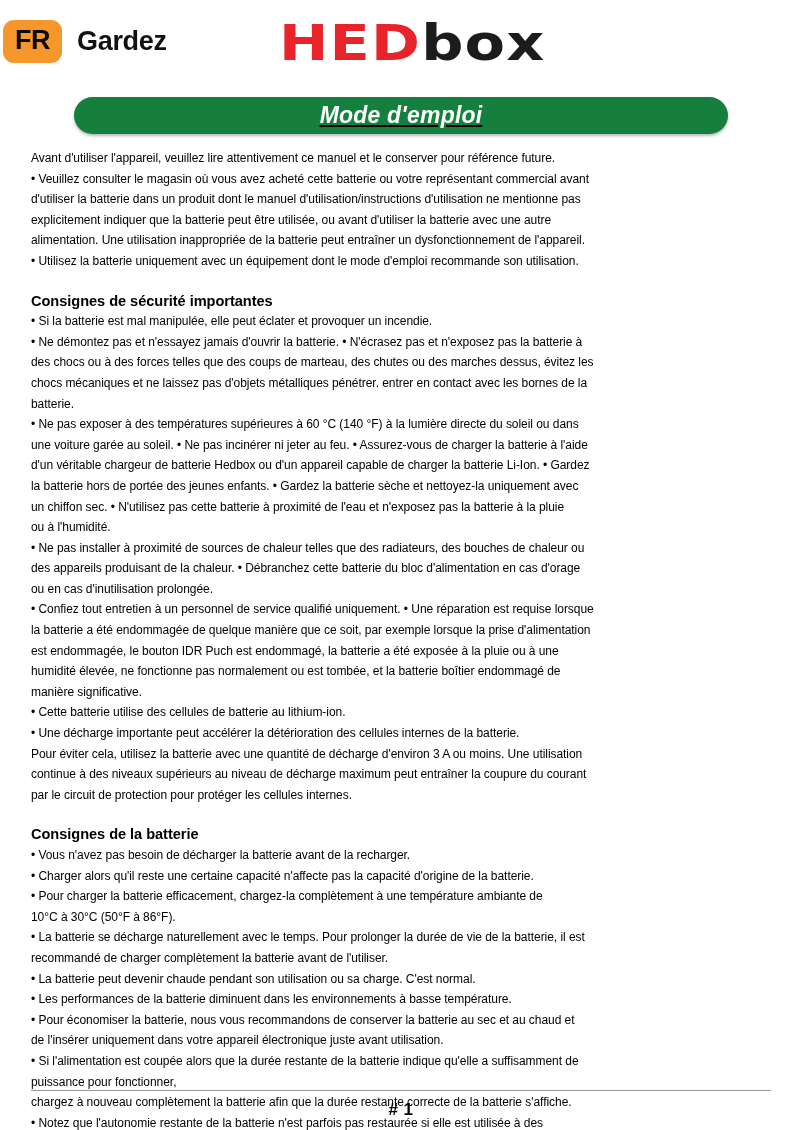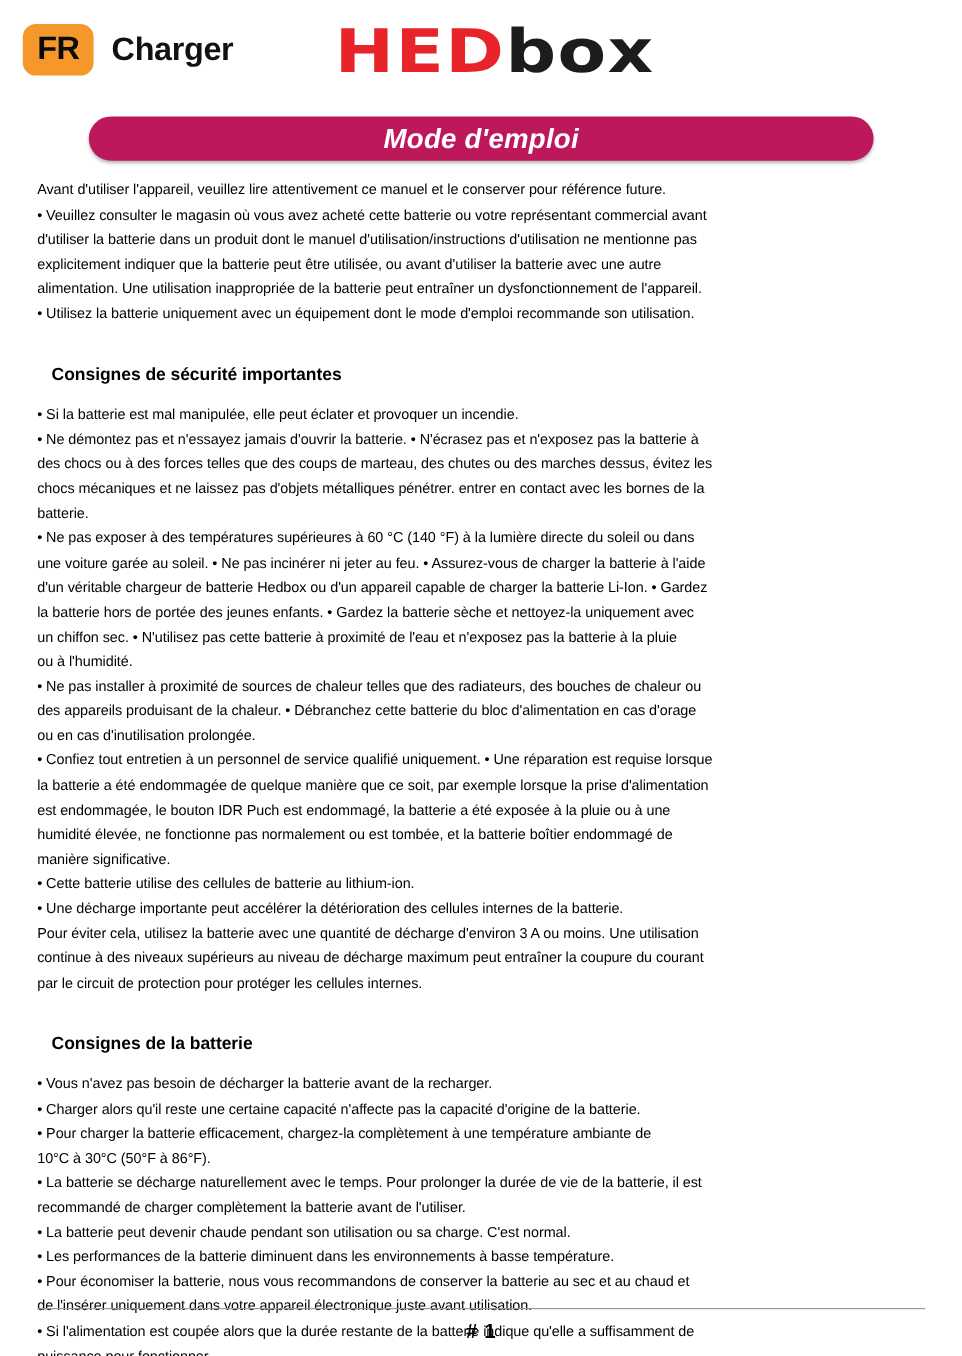--- a/index.html
+++ b/index.html
@@ -16,21 +16,21 @@
     overflow: hidden;
   }
 
   
   .header {
     position: relative;
     height: 88px;
   }
   .lang-badge-wrap {
     position: absolute;
-    left: 19px;
+    left: 3px;
     top: 20px;
     display: flex;
     align-items: center;
   }
   .lang-chip {
     background: #F5972A;
     color: #0a0a0a;
     font-weight: bold;
     font-size: 27px;
     line-height: 1;
@@ -67,26 +67,27 @@
   .title-pill-wrap {
     position: absolute;
     left: 74px;
     top: 97px;
     width: 654px;
     height: 37px;
   }
   .title-pill {
     width: 100%;
     height: 100%;
-    background: #be185d;
+    background: #15803d;
     border-radius: 19px;
     display: flex;
     align-items: center;
     justify-content: center;
     box-shadow: 0 2px 3px rgba(0,0,0,0.28);
+    text-decoration: underline;
   }
   .title-pill-text {
     color: #ffffff;
     font-style: italic;
     font-weight: bold;
     font-size: 23px;
     letter-spacing: 0.2px;
   }
 
   
@@ -100,21 +101,21 @@
     font-size: 12px;
     line-height: 20.6px;
     margin: 0;
     white-space: pre-wrap;
     letter-spacing: -0.05px;
   }
   .section-head {
     font-size: 14.6px;
     font-weight: bold;
     line-height: 20.6px;
-    margin: 12px;
+    margin: 0;
     letter-spacing: -0.05px;
   }
   .gap {
     height: 19px;
   }
 
   
   .footer {
     position: absolute;
     left: 31px;
@@ -134,21 +135,21 @@
     letter-spacing: 0.5px;
   }
 </style>
 </head>
 <body>
 
 <div class="header">
 
   <div class="lang-badge-wrap">
     <span class="lang-chip">FR</span>
-    <span class="lang-name">Charger</span>
+    <span class="lang-name">Gardez</span>
   </div>
 
   <div class="brand-logo">
     <span class="seg-red">HED</span><span class="seg-dark">box</span>
   </div>
 
 </div>
 
 <div class="title-pill-wrap">
   <div class="title-pill">

